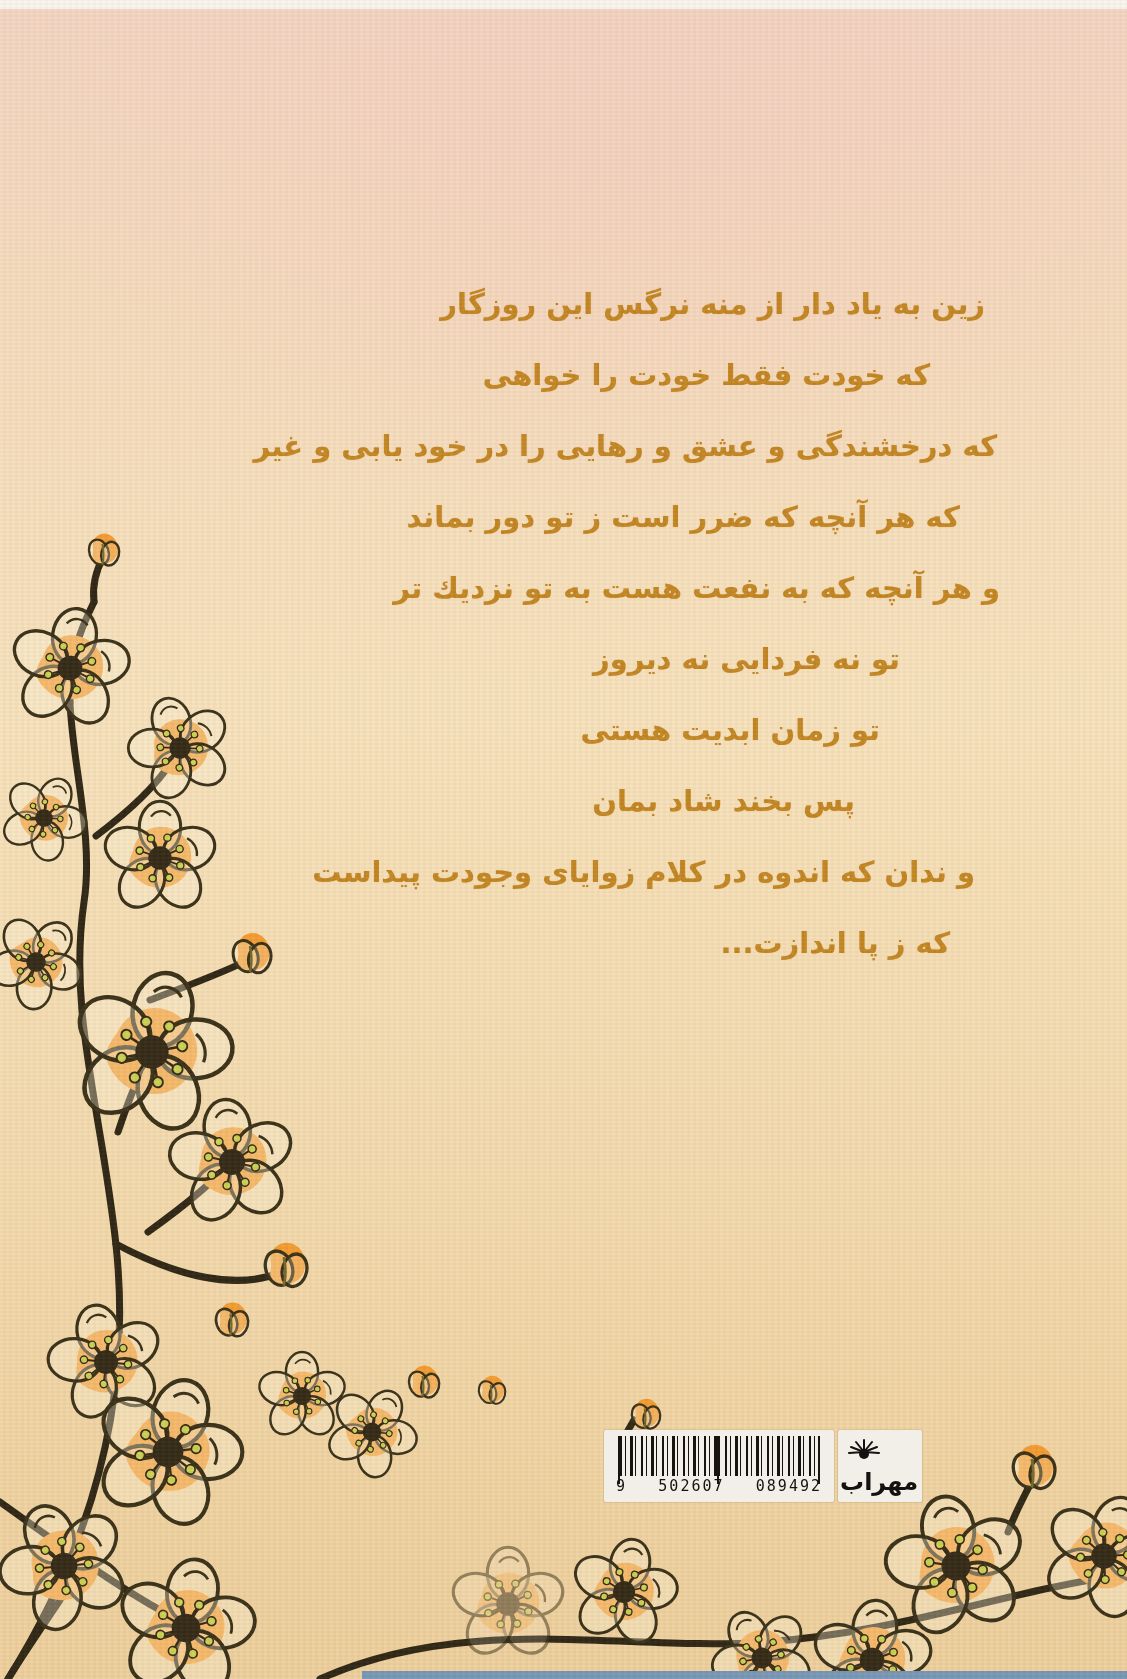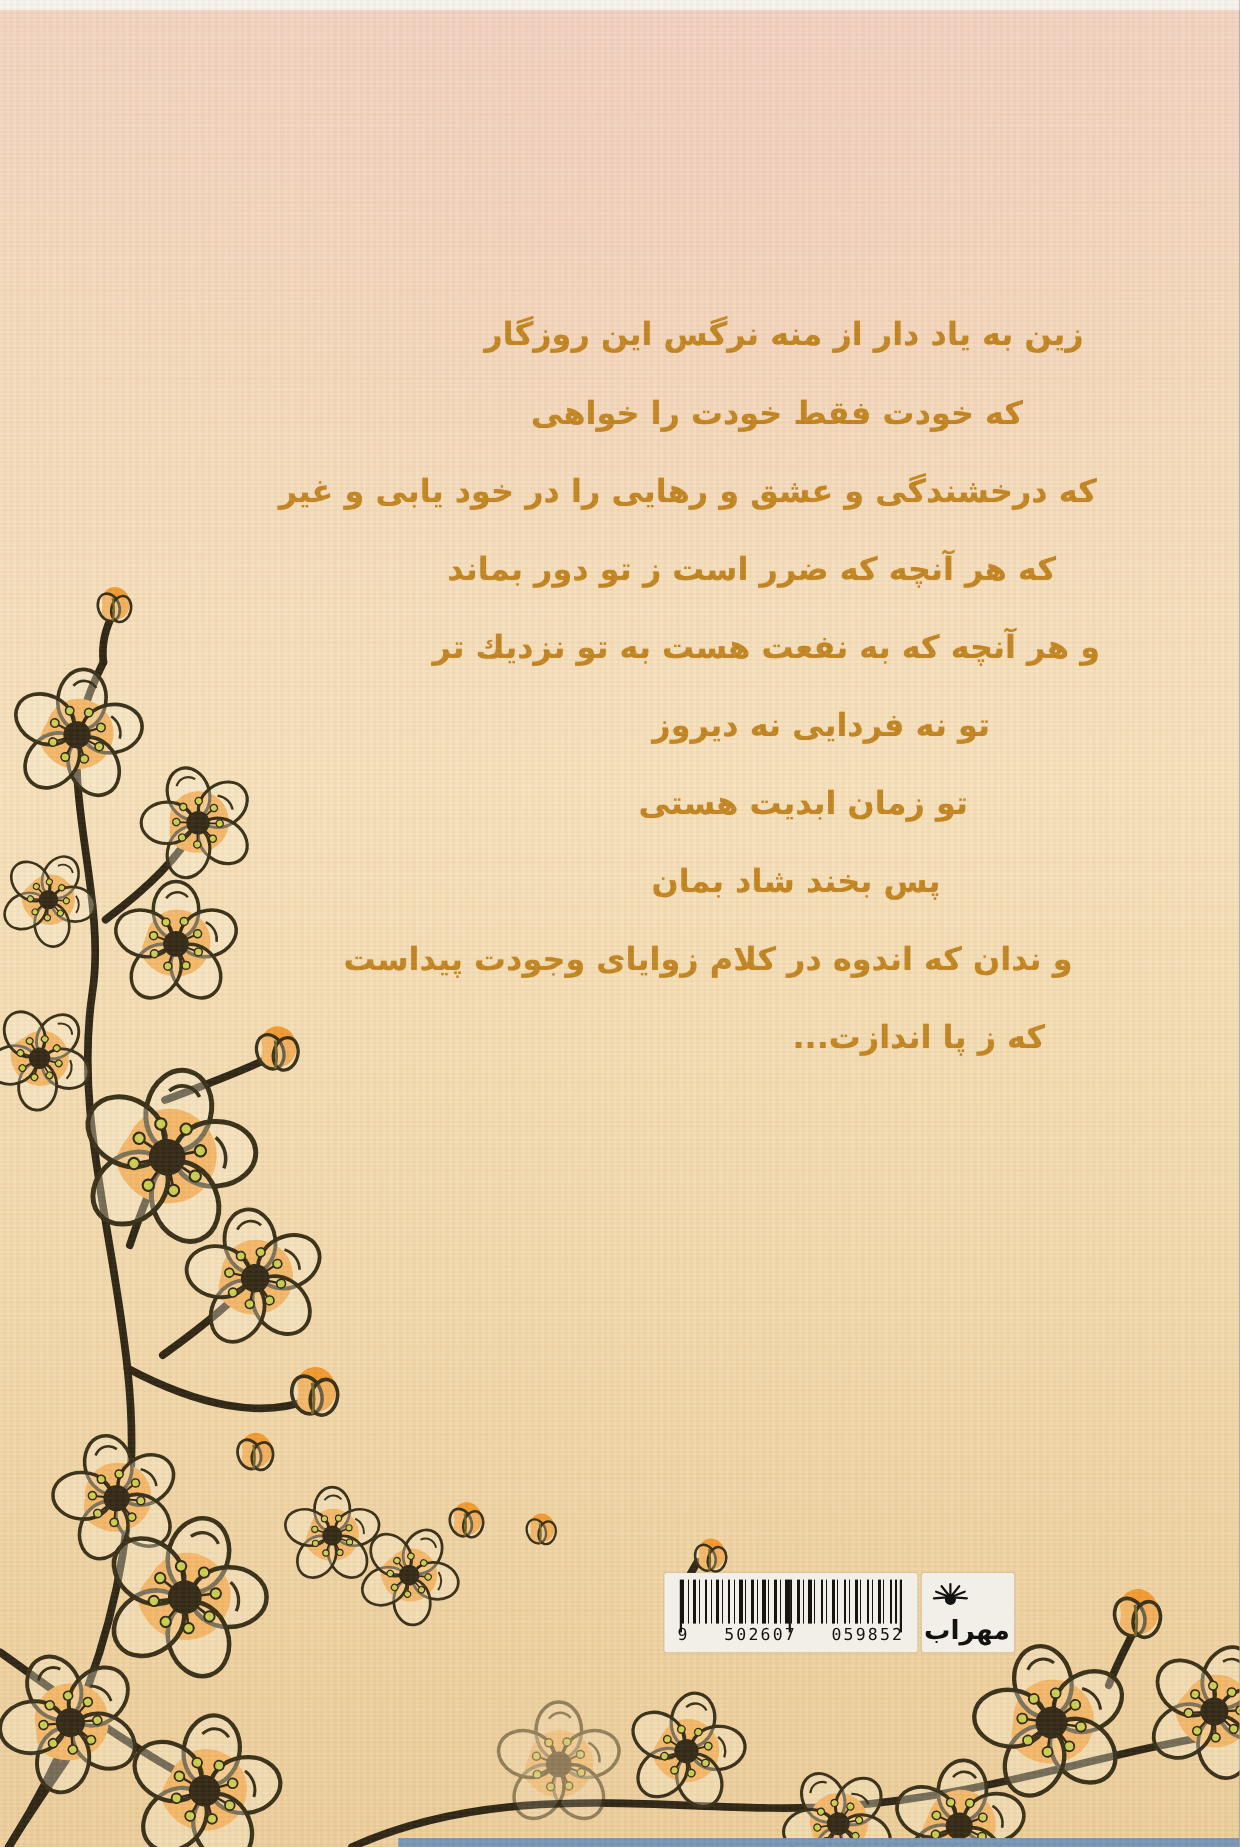--- a/index.html
+++ b/index.html
@@ -198,21 +198,21 @@
 
   <div class="isbn-block">
     <div class="barcode-box">
       <div class="bars"></div>
       <div class="guard g1"></div>
       <div class="guard g2"></div>
       <div class="guard g3"></div>
       <div class="digits">
         <span>9</span>
         <span>502607</span>
-        <span>059852</span>
+        <span>089492</span>
       </div>
     </div>
     <div class="logo-box">
       <svg viewBox="0 0 84 72">
         <g stroke="#141210" stroke-width="2" stroke-linecap="round">
           <line x1="26" y1="22" x2="26" y2="10"></line>
           <line x1="26" y1="22" x2="18" y2="12"></line>
           <line x1="26" y1="22" x2="34" y2="12"></line>
           <line x1="26" y1="22" x2="13" y2="17"></line>
           <line x1="26" y1="22" x2="39" y2="17"></line>

